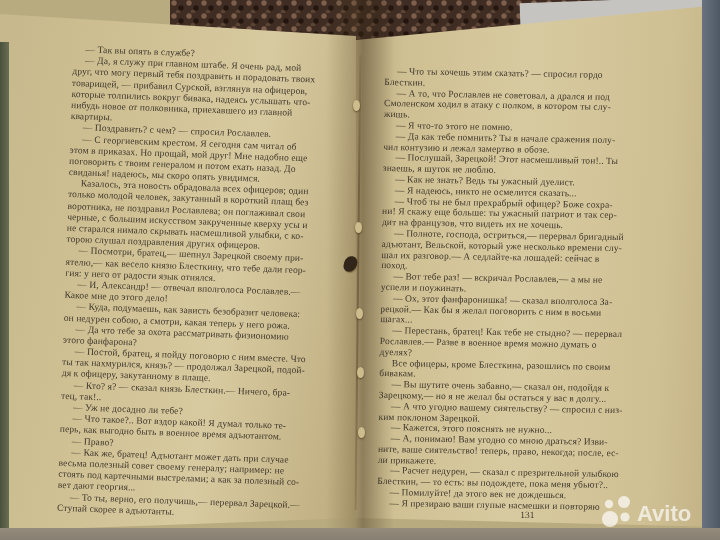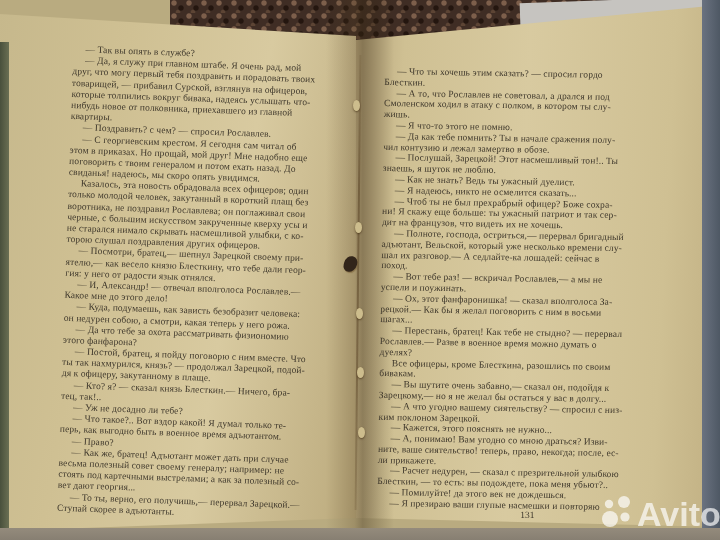--- a/index.html
+++ b/index.html
@@ -54,21 +54,21 @@
   .right-edge{position:absolute;left:702px;top:0;width:18px;height:540px;
     background:linear-gradient(to right,#6a7280,var(--right-edge));}
   .bottom-edge{position:absolute;left:0;top:528px;width:720px;height:12px;
     background:linear-gradient(to bottom,#948b7c,var(--bottom-edge));}
 
   
   .watermark{position:absolute;left:601px;top:495px;display:flex;align-items:center;
     gap:3px;opacity:.68;}
   .watermark .wordmark{color:var(--watermark-white);
     font-family:"Liberation Sans","DejaVu Sans",sans-serif;
-    font-weight:bold;font-size:34px;line-height:34px;}
+    font-weight:bold;font-size:22px;line-height:34px;}
 </style>
 </head>
 <body>
 
 <div id="photo">
 
   <div class="fabric"></div>
   <div class="surface-gray"></div>
 
   <div class="page page-left"></div>

